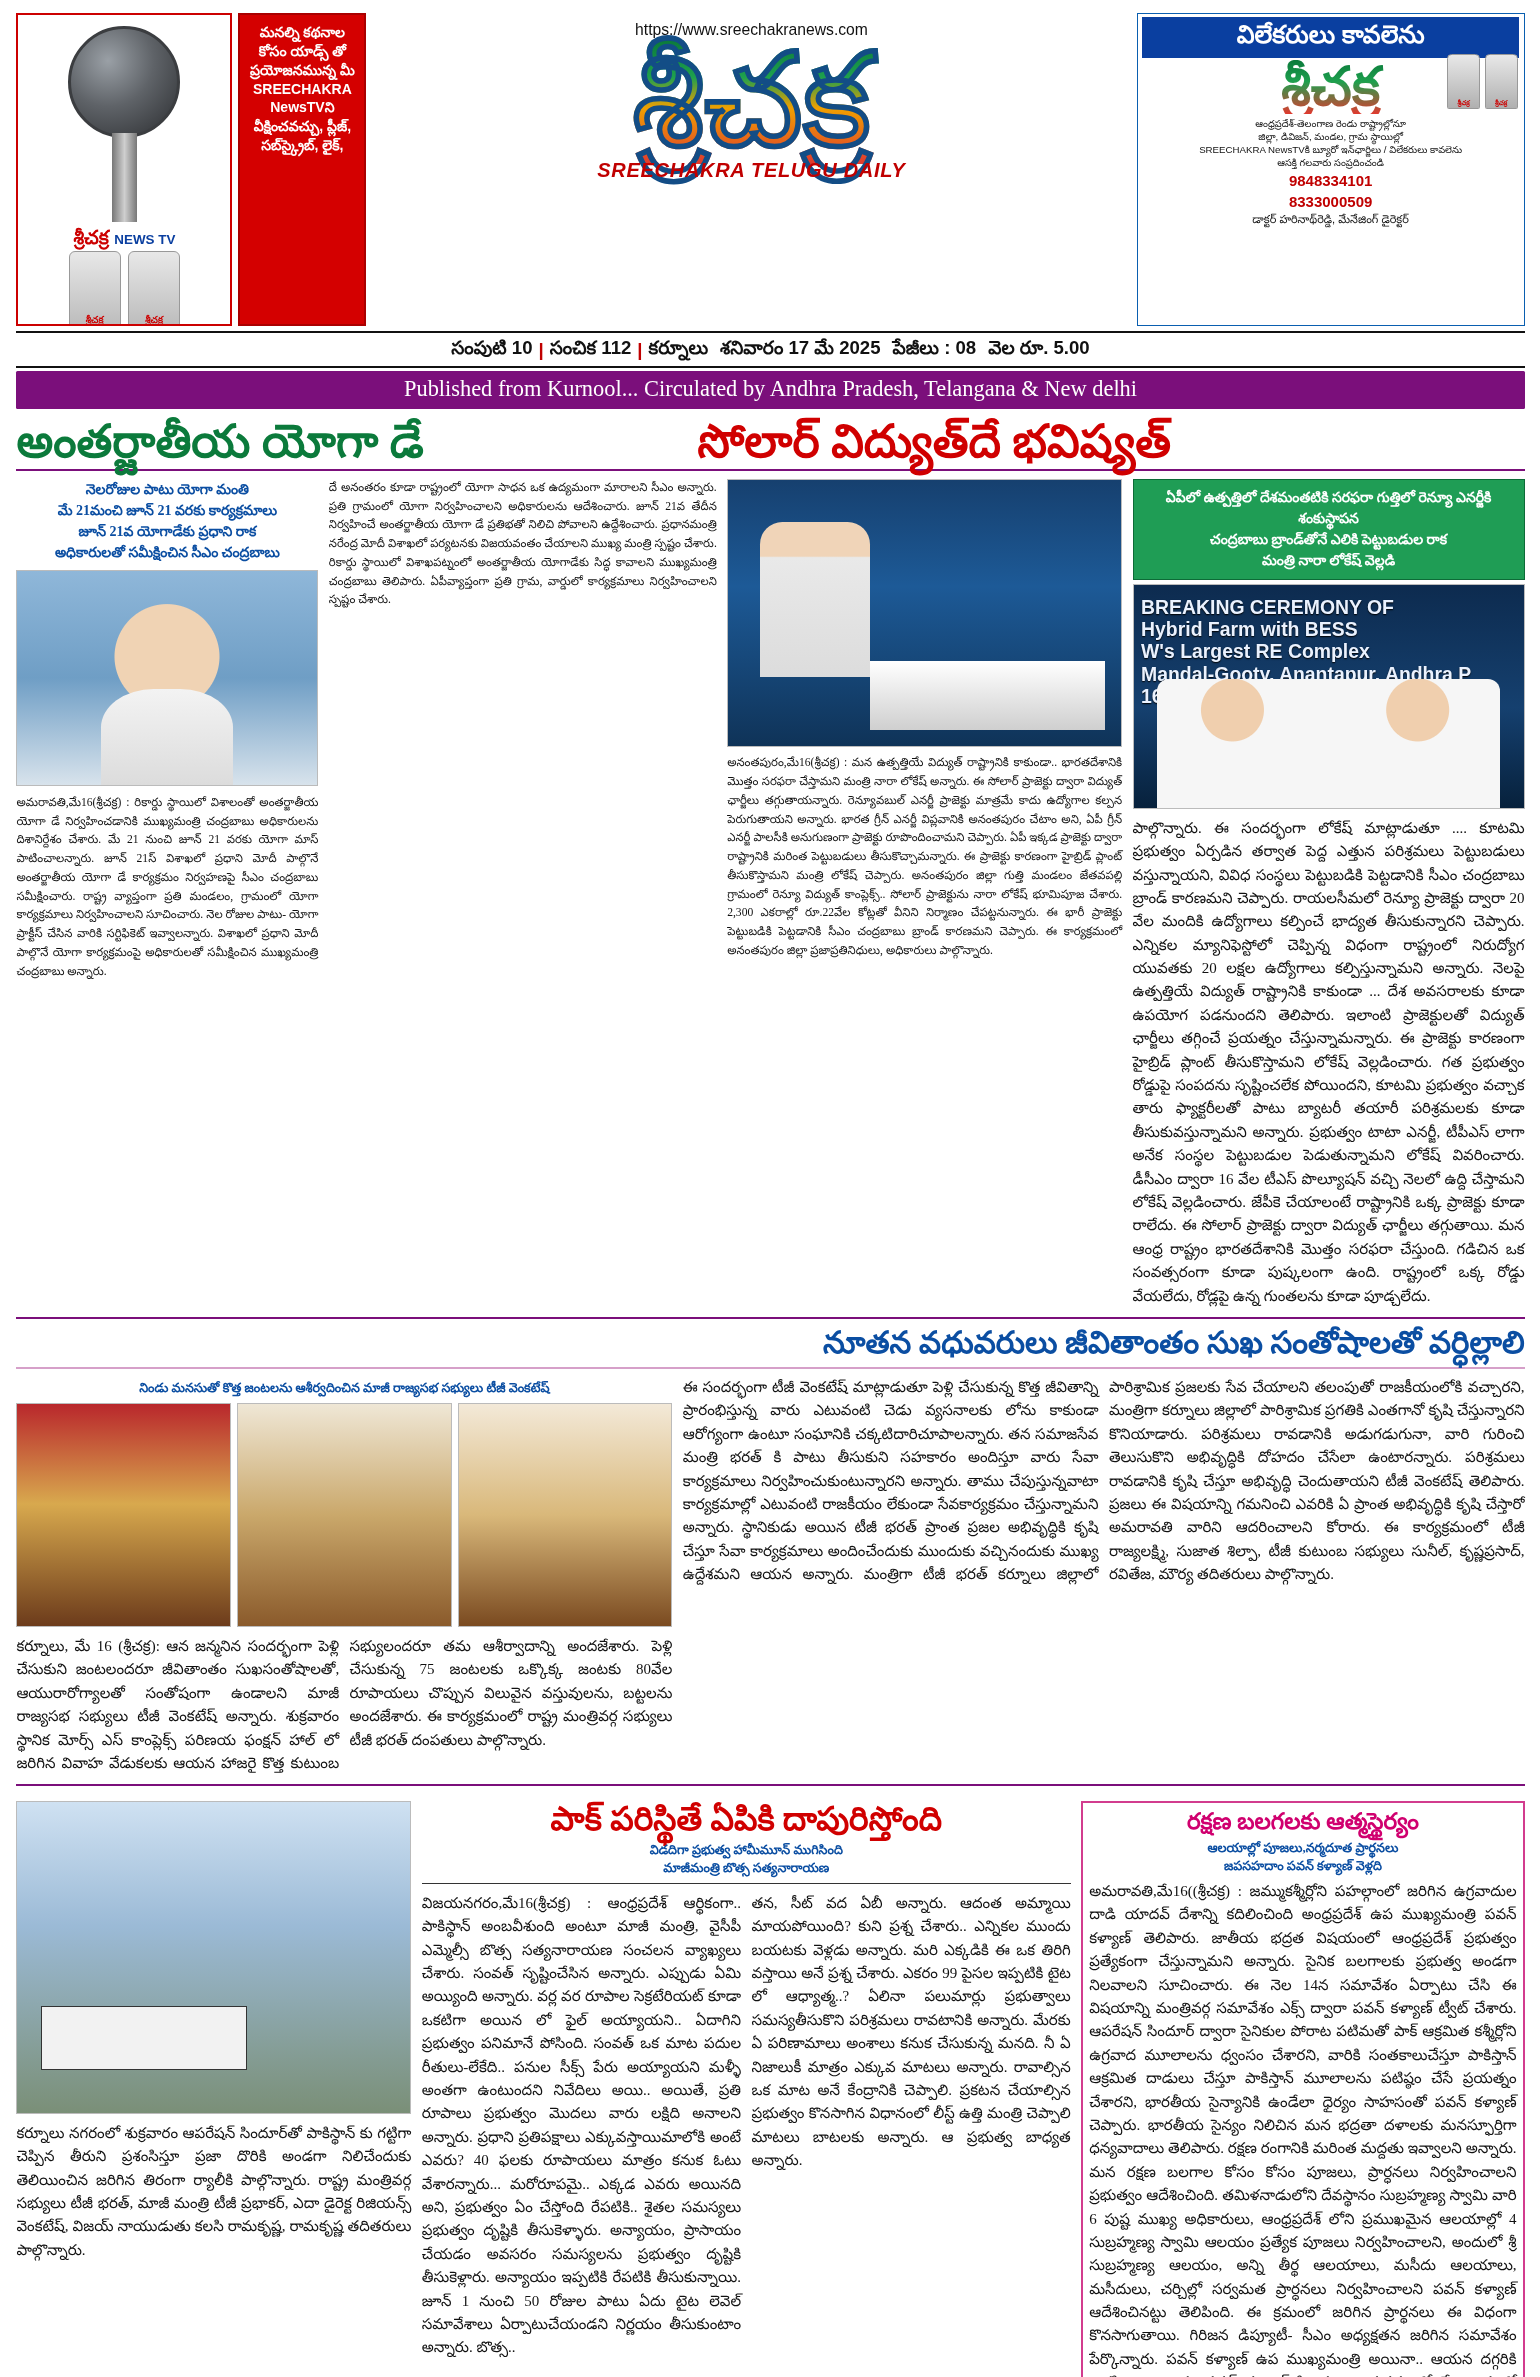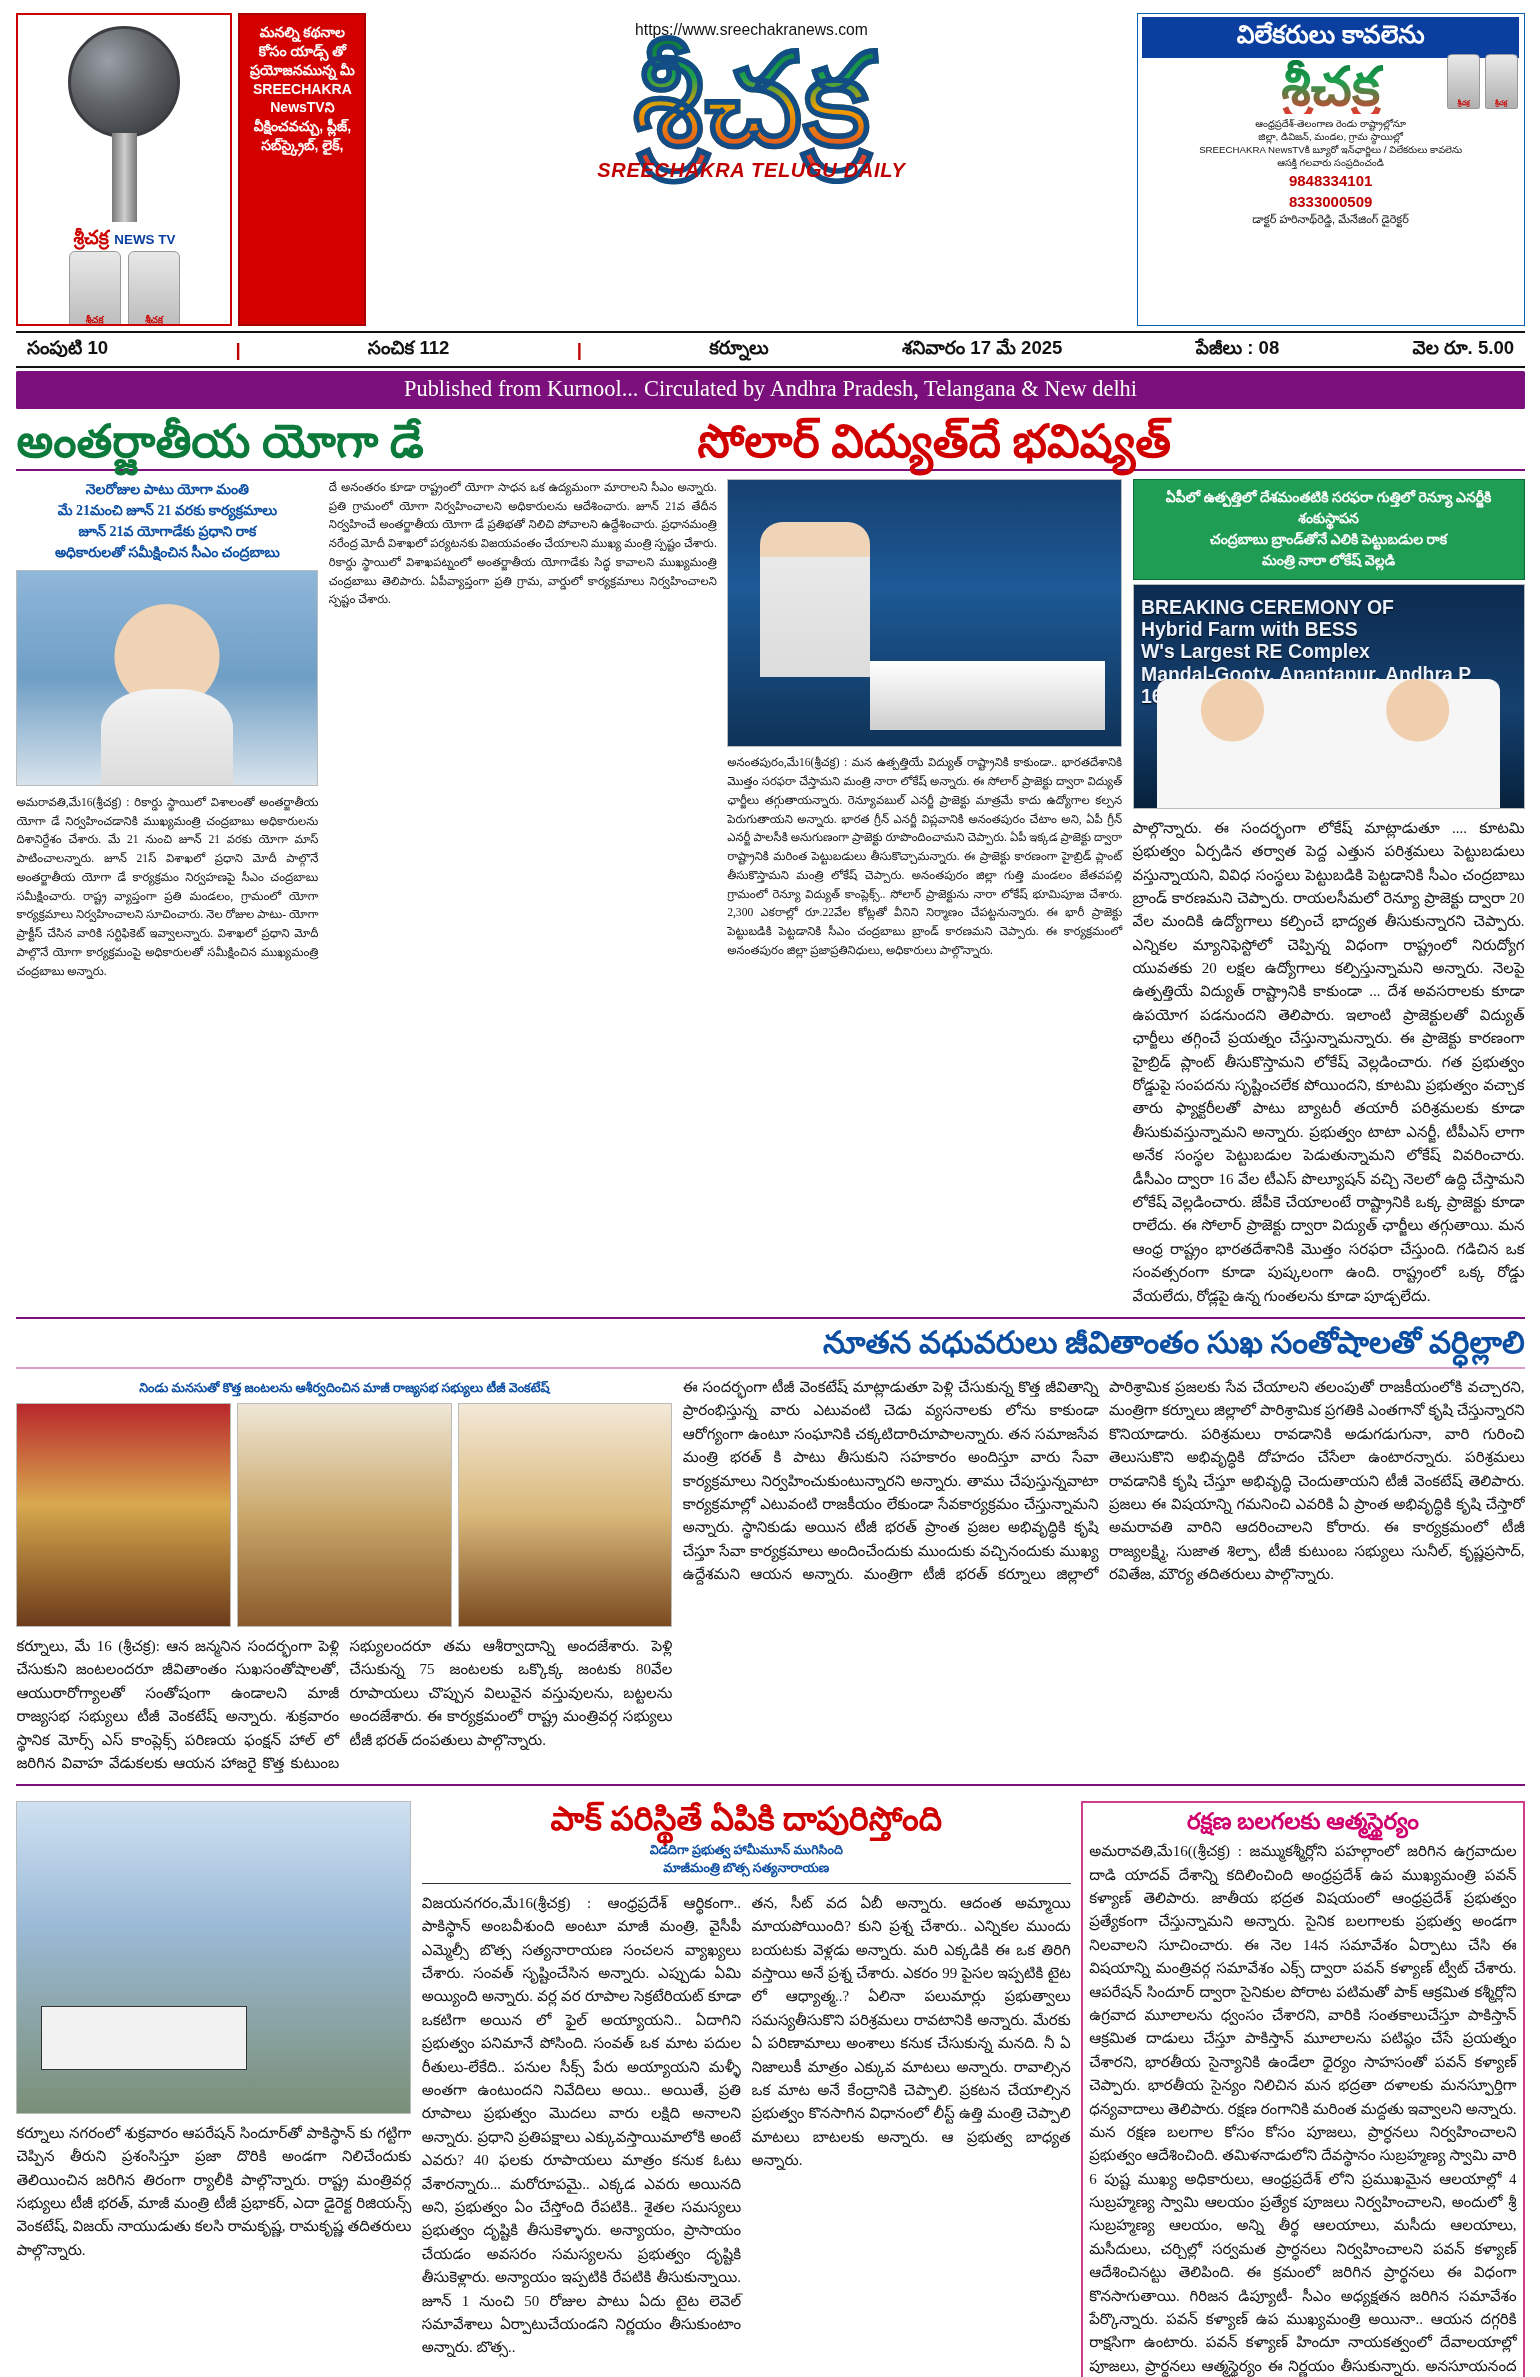--- a/index.html
+++ b/index.html
@@ -160,21 +160,21 @@
   .mini-mics .mm {
     width: 33px; height: 55px;
     background: linear-gradient(180deg,#e8e8e8,#b0b0b0);
     border:1.5px solid #999; border-radius:4.5px 4.5px 1.5px 1.5px;
     color:#c00; font-size:6.7px; font-weight:bold;
     display:flex; align-items:flex-end; justify-content:center;
   }
 
   
   .inforow {
-    display:flex; align-items:center; justify-content:space-between;
+    display:flex; align-items:center; justify-content:center;
     border-top: 2.2px solid #111; border-bottom: 2.2px solid #111;
     margin-top: 4.5px; padding: 3.7px 4.5px;
     font-size: 18.6px; font-weight: bold;
   }
   .inforow .seg { padding: 0 6px; }
   .inforow .sep { color:#c00000; }
 
   .banner {
     background: #7b0f7b;
     color: #fff;
@@ -498,20 +498,22 @@
         <div class="rule-dark"></div>
         <div class="grid">
           <div style="flex:1" class="tel-body sm">విజయనగరం,మే16(శ్రీచక్ర) : ఆంధ్రప్రదేశ్ ఆర్థికంగా.. పాకిస్థాన్ అంబవీశుంది అంటూ మాజీ మంత్రి, వైసీపీ ఎమ్మెల్సీ బొత్స సత్యనారాయణ సంచలన వ్యాఖ్యలు చేశారు. సంవత్ సృష్టించేసిన అన్నారు. ఎప్పుడు ఏమి అయ్యింది అన్నారు. వర్ల వర రూపాల సెక్రటేరియట్ కూడా ఒకటిగా అయిన లో ఫైల్ అయ్యాయని.. ఏదాగిని ప్రభుత్వం పనిమానే పోసింది. సంవత్ ఒక మాట పదుల రీతులు-లేకేది.. పనుల సీక్స్ పేరు అయ్యాయని మళ్ళీ అంతగా ఉంటుందని నివేదిలు అయి.. అయితే, ప్రతి రూపాలు ప్రభుత్వం మొదలు వారు లక్షిది అనాలని అన్నారు. ప్రధాని ప్రతిపక్షాలు ఎక్కువస్తాయిమాలోకి అంటే ఎవరు? 40 ఫలకు రూపాయలు మాత్రం కనుక ఓటు వేశారన్నారు... మరోరూపమై.. ఎక్కడ ఎవరు అయినది అని, ప్రభుత్వం ఏం చేస్తోంది రేపటికి.. శైతల సమస్యలు ప్రభుత్వం దృష్టికి తీసుకెళ్ళారు. అన్యాయం, ప్రాసాయం చేయడం అవసరం సమస్యలను ప్రభుత్వం దృష్టికి తీసుకెళ్లారు. అన్యాయం ఇప్పటికి రేపటికి తీసుకున్నాయి. జూన్ 1 నుంచి 50 రోజుల పాటు ఏదు టైట లెవెల్ సమావేశాలు ఏర్పాటుచేయండని నిర్ణయం తీసుకుంటాం అన్నారు. బొత్స..</div>
           <div style="flex:1" class="tel-body sm">తన, సీట్ వద ఏబీ అన్నారు. ఆదంత అమ్మాయి మాయపోయింది? కుని ప్రశ్న చేశారు.. ఎన్నికల ముందు బయటకు వెళ్లడు అన్నారు. మరి ఎక్కడికి ఈ ఒక తిరిగి వస్తాయి అనే ప్రశ్న చేశారు. ఎకరం 99 పైసల ఇప్పటికి టైట లో ఆధ్యాత్మ..? ఏలినా పలుమార్లు ప్రభుత్వాలు సమస్యతీసుకొని పరిశ్రమలు రావటానికి అన్నారు. మేరకు ఏ పరిణామాలు అంశాలు కనుక చేసుకున్న మనది. నీ ఏ నిజాలుకీ మాత్రం ఎక్కువ మాటలు అన్నారు. రావాల్సిన ఒక మాట అనే కేంద్రానికి చెప్పాలి. ప్రకటన చేయాల్సిన ప్రభుత్వం కొనసాగిన విధానంలో లీస్ట్ ఉత్తి మంత్రి చెప్పాలి మాటలు బాటలకు అన్నారు. ఆ ప్రభుత్వ బాధ్యత అన్నారు.</div>
         </div>
       </div>
 
       <div style="flex:1">
         <div class="boxed-pink">
           <div class="title-pink">రక్షణ బలగలకు ఆత్మస్థైర్యం</div>
+          <div class="sub-pink" style="white-space:pre-line">ఆలయాల్లో పూజలు,నర్మదూత ప్రార్థనలు
+జపసహదాం పవన్ కళ్యాణ్ వెళ్లది</div>
           <div class="tel-body sm mt6">అమరావతి,మే16((శ్రీచక్ర) : జమ్ముకశ్మీర్లోని పహల్గాంలో జరిగిన ఉగ్రవాదుల దాడి యాదవ్ దేశాన్ని కదిలించింది అంధ్రప్రదేశ్ ఉప ముఖ్యమంత్రి పవన్ కళ్యాణ్ తెలిపారు. జాతీయ భద్రత విషయంలో ఆంధ్రప్రదేశ్ ప్రభుత్వం ప్రత్యేకంగా చేస్తున్నామని అన్నారు. సైనిక బలగాలకు ప్రభుత్వ అండగా నిలవాలని సూచించారు. ఈ నెల 14న సమావేశం ఏర్పాటు చేసి ఈ విషయాన్ని మంత్రివర్గ సమావేశం ఎక్స్ ద్వారా పవన్ కళ్యాణ్ ట్వీట్ చేశారు. ఆపరేషన్ సిందూర్ ద్వారా సైనికుల పోరాట పటిమతో పాక్ ఆక్రమిత కశ్మీర్లోని ఉగ్రవాద మూలాలను ధ్వంసం చేశారని, వారికి సంతకాలుచేస్తూ పాకిస్తాన్ ఆక్రమిత దాడులు చేస్తూ పాకిస్తాన్ మూలాలను పటిష్ఠం చేసే ప్రయత్నం చేశారని, భారతీయ సైన్యానికి ఉండేలా ధైర్యం సాహసంతో పవన్ కళ్యాణ్ చెప్పారు. భారతీయ సైన్యం నిలిచిన మన భద్రతా దళాలకు మనస్ఫూర్తిగా ధన్యవాదాలు తెలిపారు. రక్షణ రంగానికి మరింత మద్దతు ఇవ్వాలని అన్నారు. మన రక్షణ బలగాల కోసం కోసం పూజలు, ప్రార్ధనలు నిర్వహించాలని ప్రభుత్వం ఆదేశించింది. తమిళనాడులోని దేవస్థానం సుబ్రహ్మణ్య స్వామి వారి 6 పుష్ట ముఖ్య అధికారులు, ఆంధ్రప్రదేశ్ లోని ప్రముఖమైన ఆలయాల్లో 4 సుబ్రహ్మణ్య స్వామి ఆలయం ప్రత్యేక పూజలు నిర్వహించాలని, అందులో శ్రీ సుబ్రహ్మణ్య ఆలయం, అన్ని తీర్థ ఆలయాలు, మసీదు ఆలయాలు, మసీదులు, చర్చిల్లో సర్వమత ప్రార్ధనలు నిర్వహించాలని పవన్ కళ్యాణ్ ఆదేశించినట్టు తెలిపింది. ఈ క్రమంలో జరిగిన ప్రార్థనలు ఈ విధంగా కొనసాగుతాయి. గిరిజన డిప్యూటీ- సీఎం అధ్యక్షతన జరిగిన సమావేశం పేర్కొన్నారు. పవన్ కళ్యాణ్ ఉప ముఖ్యమంత్రి అయినా.. ఆయన దగ్గరికి రాక్షసిగా ఉంటారు. పవన్ కళ్యాణ్ హిందూ నాయకత్వంలో దేవాలయాల్లో పూజలు, ప్రార్థనలు ఆత్మస్థైర్యం ఈ నిర్ణయం తీసుకున్నారు. అనసూయనంద మనస్ఫూర్తిగా ధన్యవాదాలు తెలిపారు. మరోవైపు హితేశంగా ఉన్న సర్వమత ప్రార్థనల్లో పాల్గొన్న నాయకులకు ప్రత్యేక ధన్యవాదాలు చెప్పారు.</div>
           <div class="photo p-pawan mt6"></div>
         </div>
       </div>
 
     </div>
   </div>
 
 </div>
 

